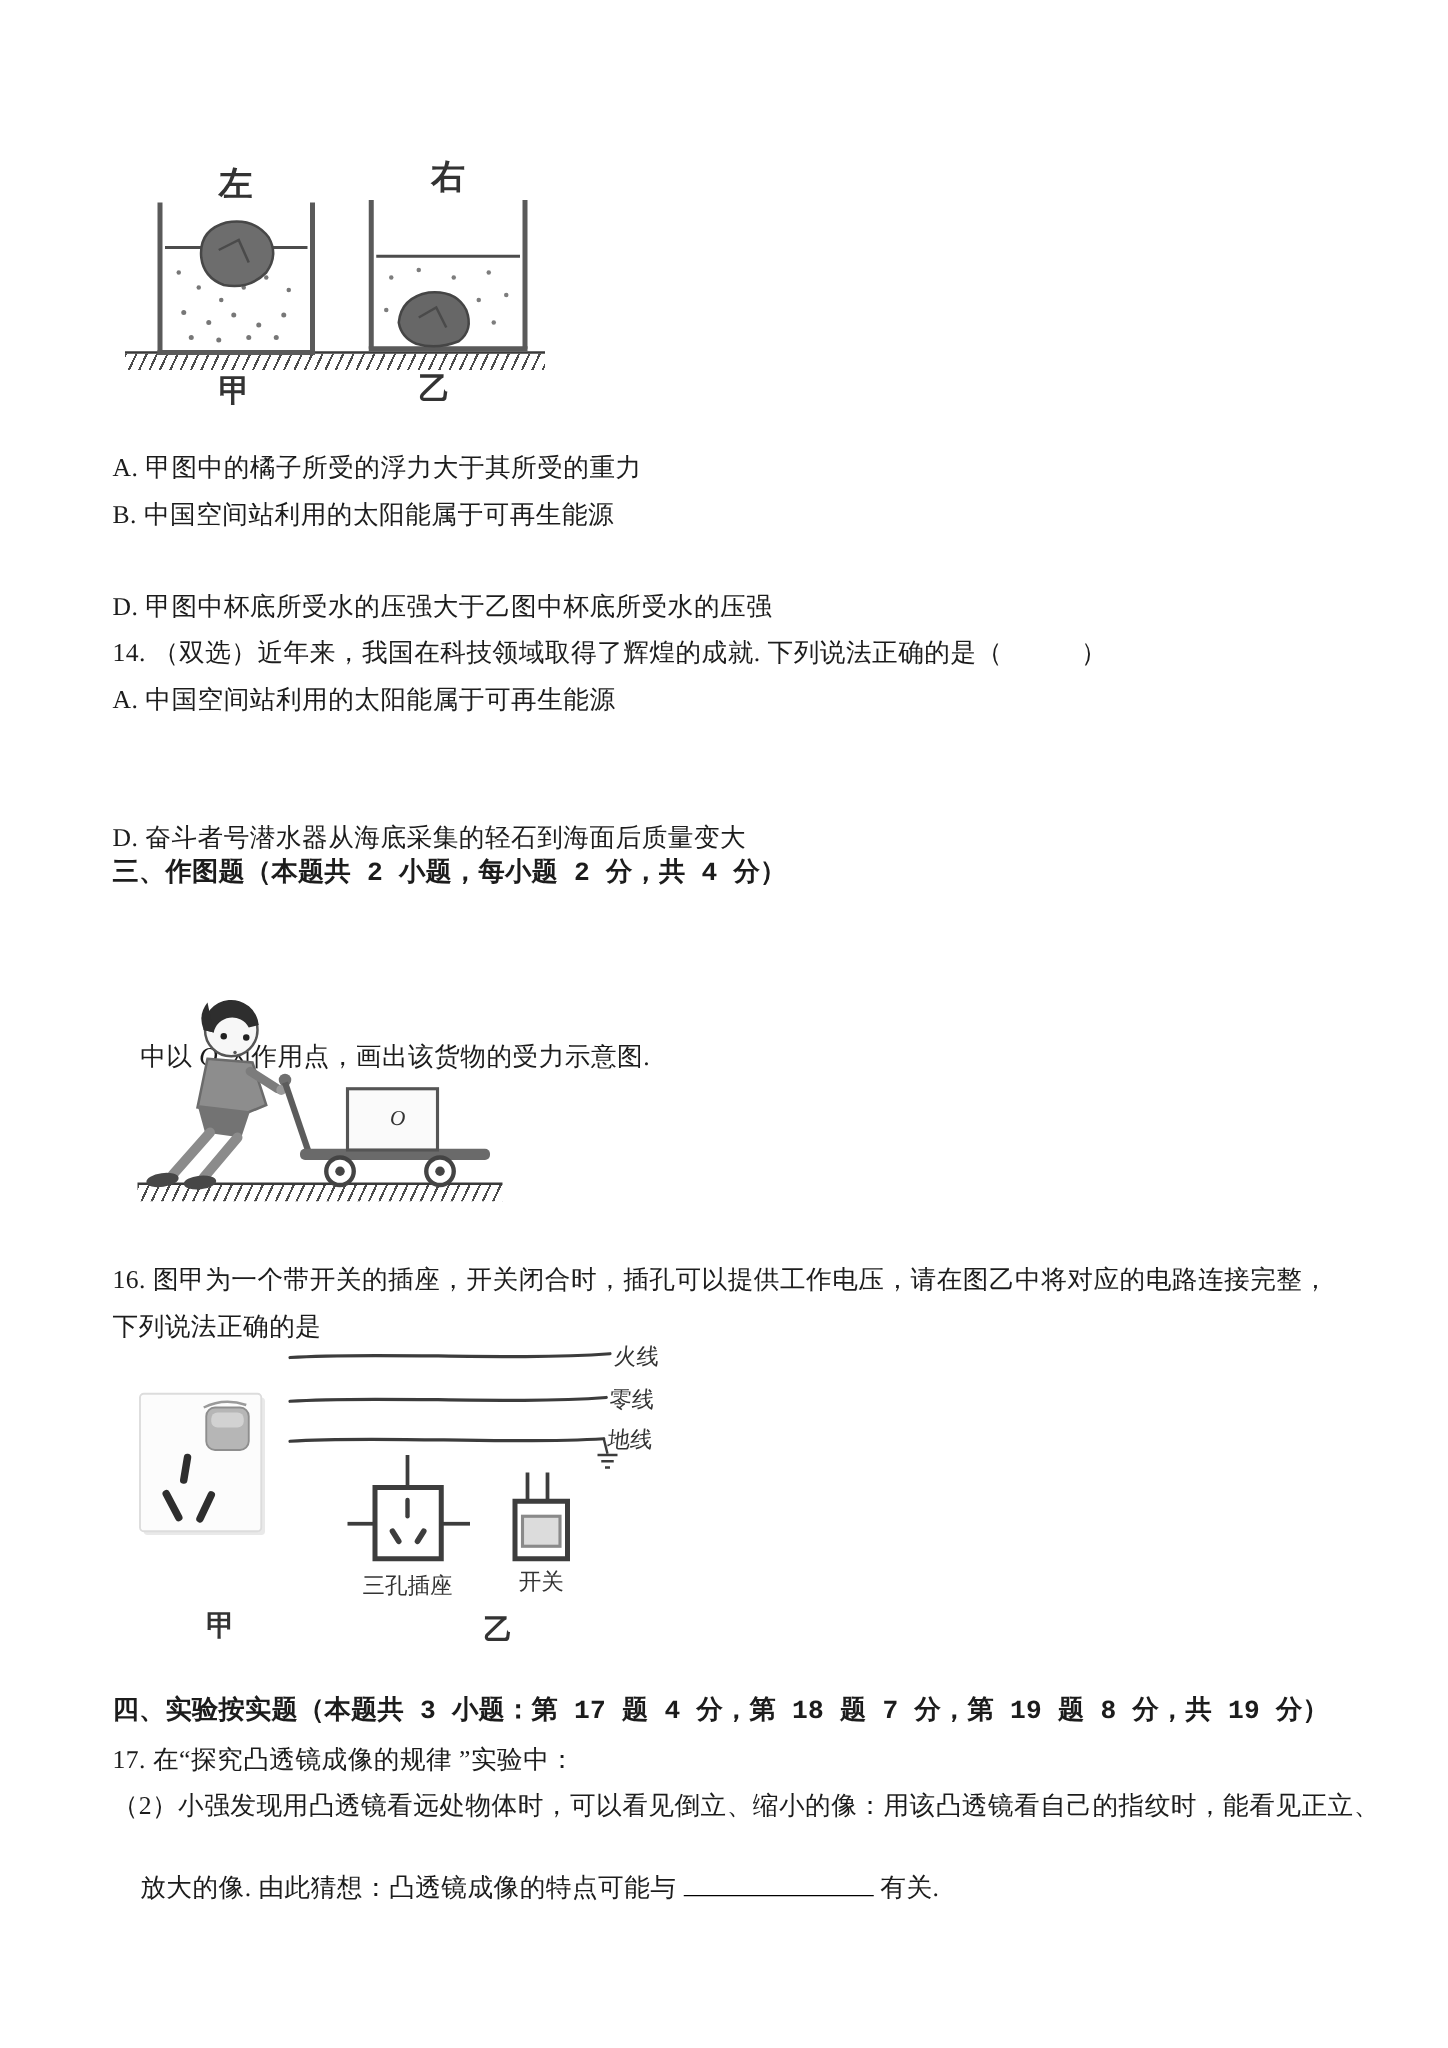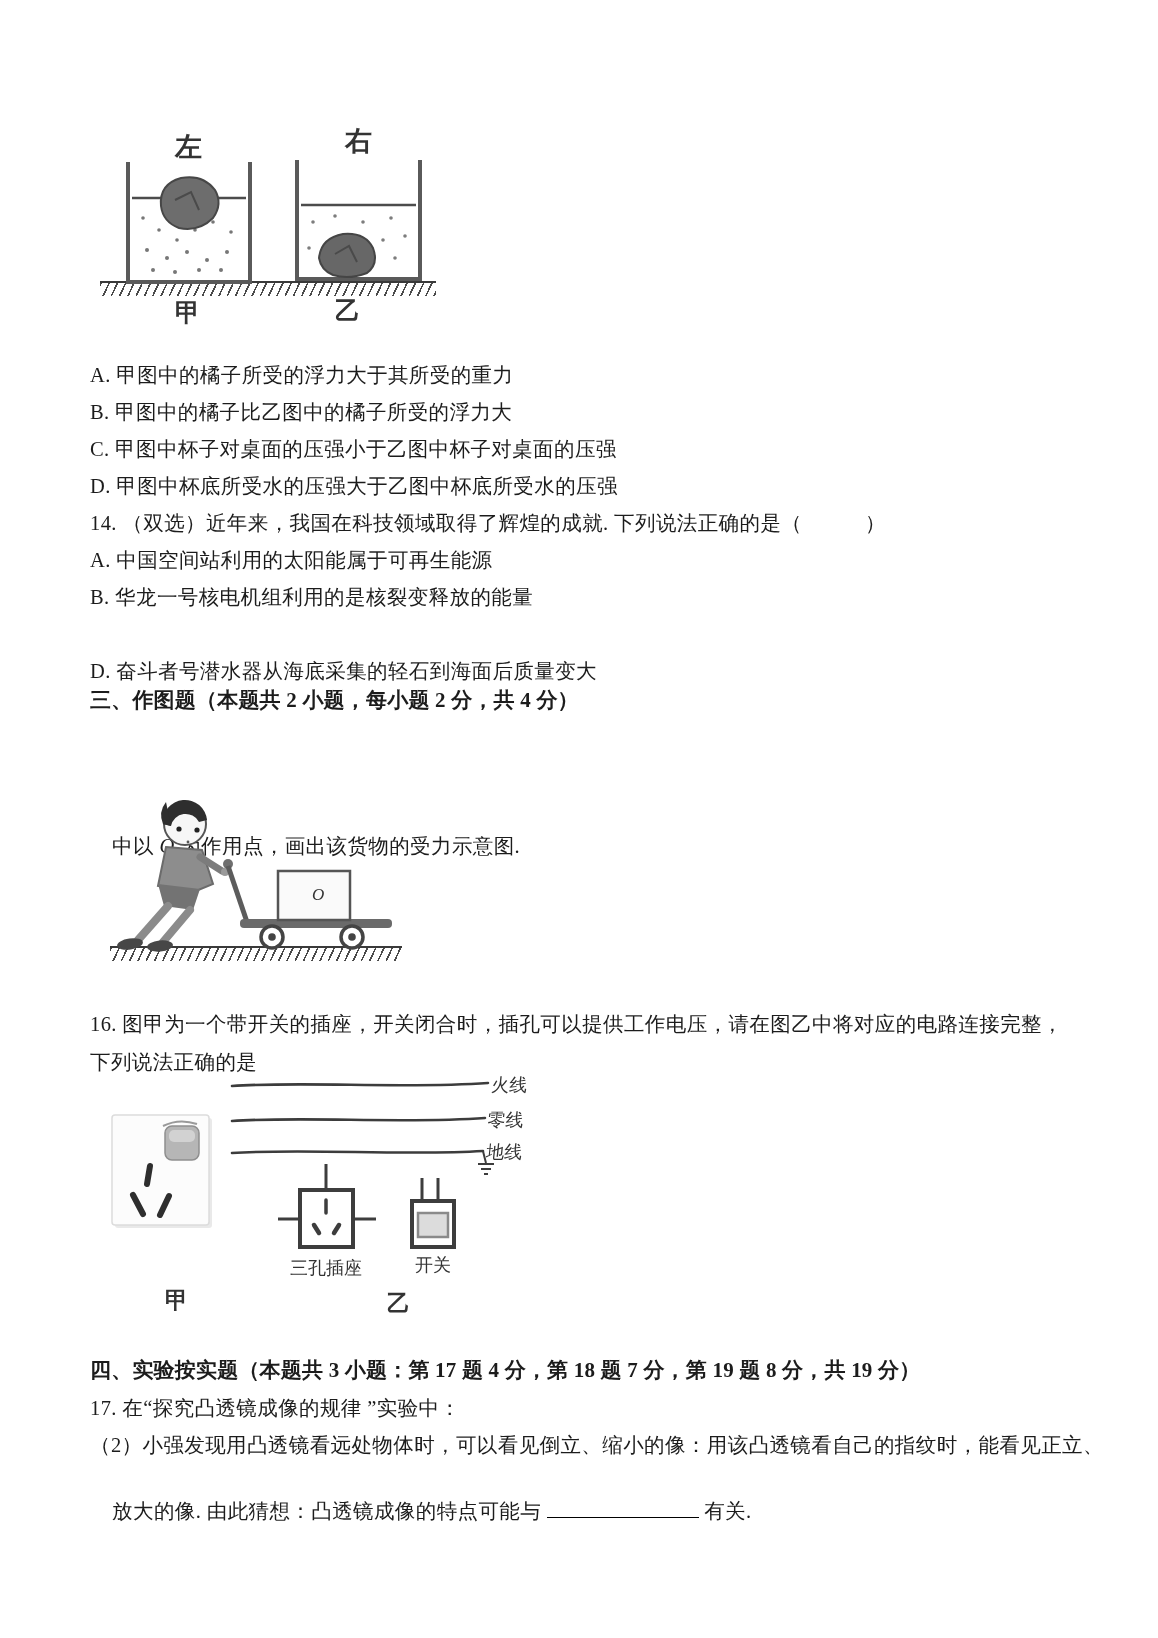--- a/index.html
+++ b/index.html
@@ -13,21 +13,21 @@
   }
   .line{
     position:absolute;left:90px;
     font-size:20.5px;line-height:28px;
     white-space:pre;
     letter-spacing:0.4px;
     margin-top:20px;
   }
   .heading{
     font-weight:bold;
-    font-family:Liberation Serif, serif;
+    font-family:Liberation Mono, monospace;
     font-size:21px;
     letter-spacing:0.2px;
   }
   .hatch{
     position:absolute;height:13px;
     border-top:2.5px solid #3a3a3a;
     background:repeating-linear-gradient(115deg,#4a4a4a 0 1.6px,transparent 1.6px 7.5px);
   }
   .blank-line{
     display:inline-block;
@@ -96,27 +96,25 @@
       <path d="M240,136 L254,128 L262,144" fill="none" stroke="#4a4a4a" stroke-width="2"></path>
     </g>
 
     <text x="80" y="38" font-size="27" font-weight="bold">左</text>
     <text x="250" y="32" font-size="27" font-weight="bold">右</text>
     <text x="80" y="203" font-size="25" font-weight="bold">甲</text>
     <text x="240" y="201" font-size="25" font-weight="bold">乙</text>
   </svg>
 
   <div class="line" style="top:341px">A. 甲图中的橘子所受的浮力大于其所受的重力</div>
-  <div class="line" style="top:378px">B. 甲图中的橘子比乙图中的橘子所受的浮力大</div>
-  <div class="line" style="top:415px">C. 甲图中杯子对桌面的压强小于乙图中杯子对桌面的压强</div>
+  <div class="line" style="top:378px">B. 中国空间站利用的太阳能属于可再生能源</div>
   <div class="line" style="top:452px">D. 甲图中杯底所受水的压强大于乙图中杯底所受水的压强</div>
 
   <div class="line" style="top:489px">14. （双选）近年来，我国在科技领域取得了辉煌的成就. 下列说法正确的是（　　　）</div>
   <div class="line" style="top:526px">A. 中国空间站利用的太阳能属于可再生能源</div>
-  <div class="line" style="top:563px">B. 华龙一号核电机组利用的是核裂变释放的能量</div>
   <div class="line" style="top:637px">D. 奋斗者号潜水器从海底采集的轻石到海面后质量变大</div>
 
   <div class="line heading" style="top:666px">三、作图题（本题共 2 小题，每小题 2 分，共 4 分）</div>
 
   <div class="line" style="top:784px">
     <span>中以 </span><span class="ital">O</span><span> 为作用点，画出该货物的受力示意图.</span>
   </div>
 
   <div class="hatch" style="left:110px;top:946px;width:292px;"></div>
   <svg style="left:100px;top:772px;" width="320" height="178" viewBox="0 0 320 178">

